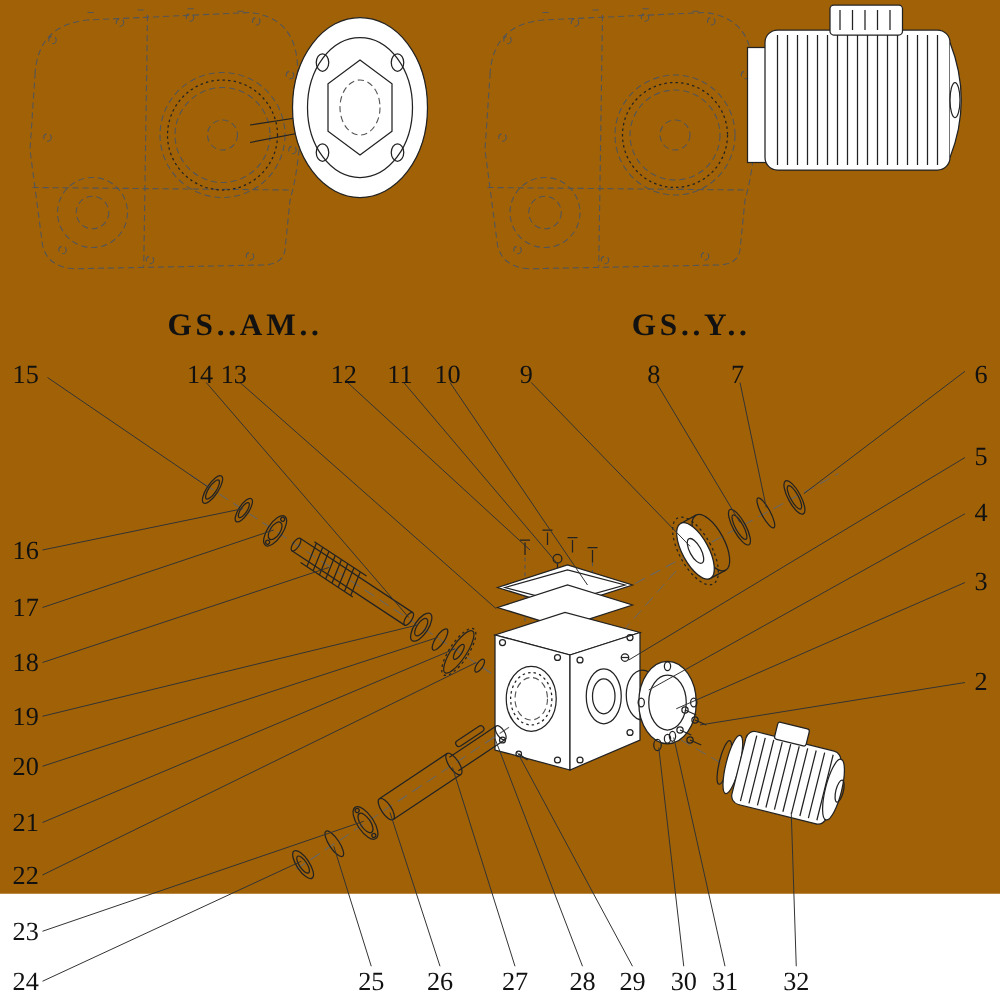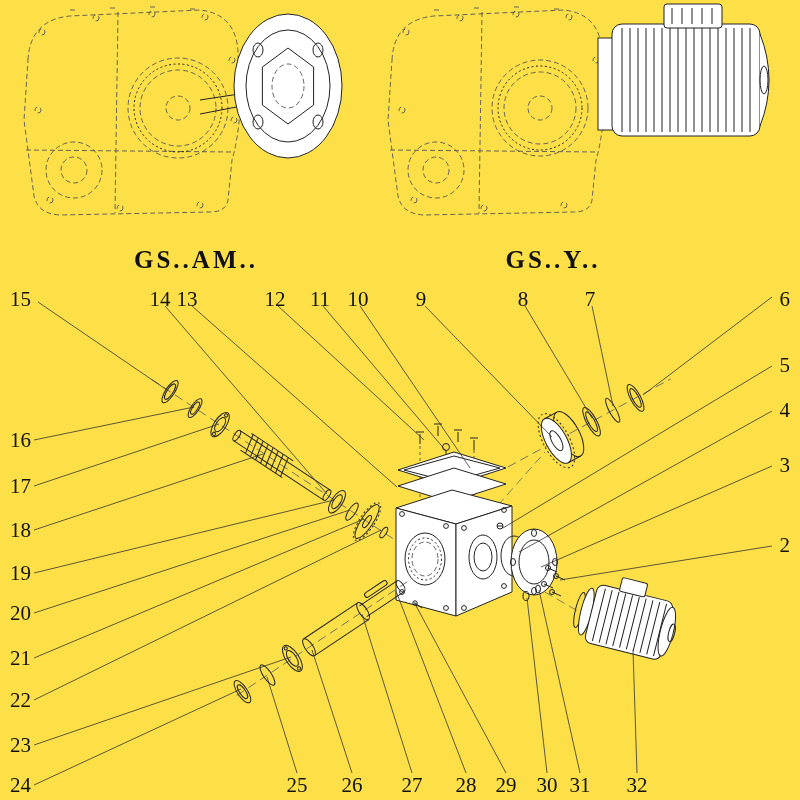--- a/index.html
+++ b/index.html
@@ -1,16 +1,16 @@
 <!DOCTYPE html>
 <html><head>
 <meta charset="utf-8">
 <style>
   html,body{margin:0;padding:0;background:#ffffff;width:800px;height:800px;overflow:hidden;}
-  .stage{position:relative;width:800px;height:800px;background:#fde047;}
+  .stage{position:relative;width:800px;height:715px;background:#a16207;}
   svg{display:block;}
   .callout{font-family:"Liberation Serif",serif;font-size:21px;fill:#111;}
   .figlabel{font-family:"Liberation Serif",serif;font-size:25px;font-weight:bold;letter-spacing:3px;fill:#111;}
   .solid{stroke:#222;fill:none;stroke-width:1;}
   .solidw{stroke:#222;fill:#fff;stroke-width:1;}
   .dash{stroke:#555;fill:none;stroke-width:0.9;stroke-dasharray:5 3;}
   .dashf{stroke:#555;fill:none;stroke-width:0.9;stroke-dasharray:3 3;}
   .teeth{stroke:#222;fill:none;stroke-width:1;stroke-dasharray:2 2.5;}
   .leader{stroke:#333;stroke-width:0.8;}
   .axis{stroke:#666;stroke-width:0.8;stroke-dasharray:9 5;fill:none;}

